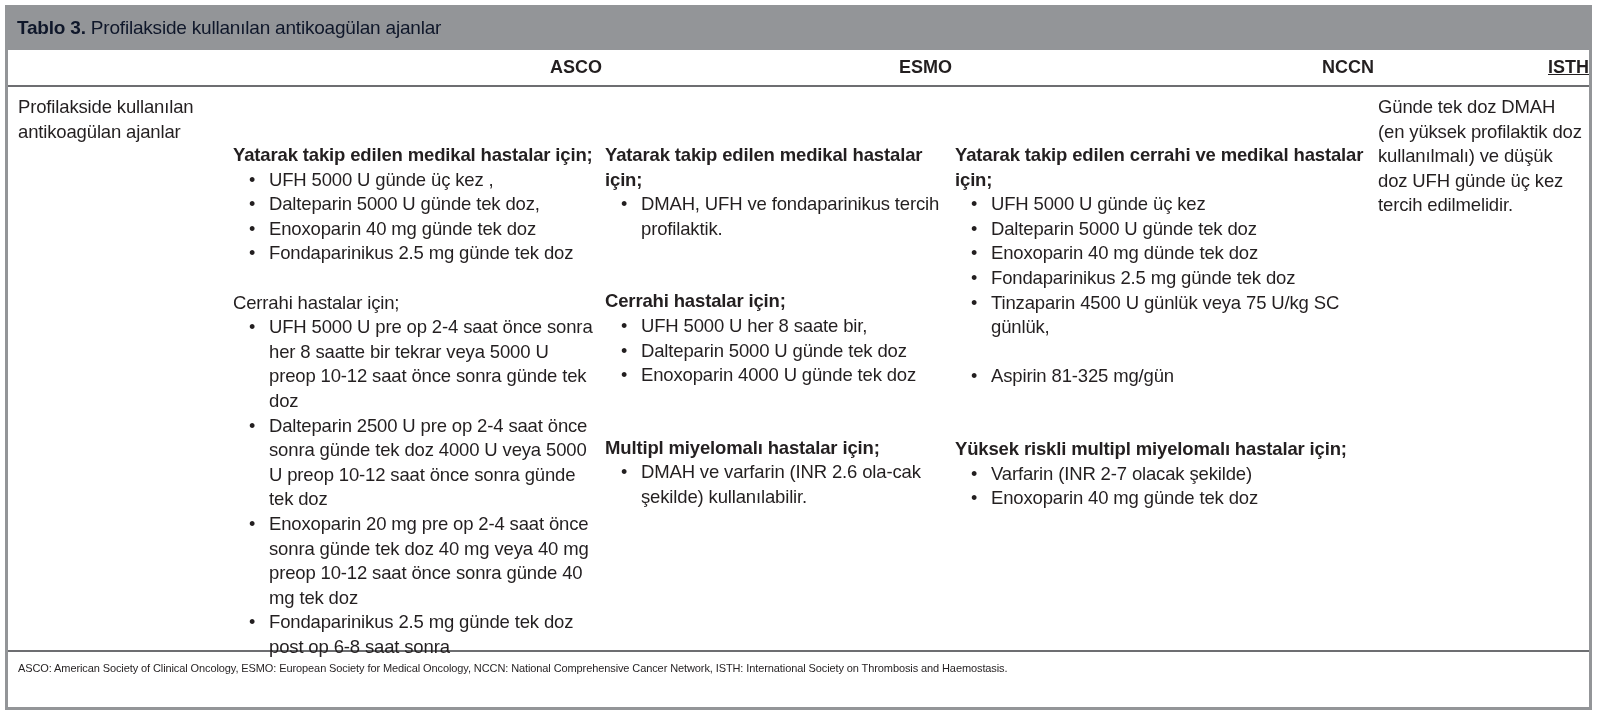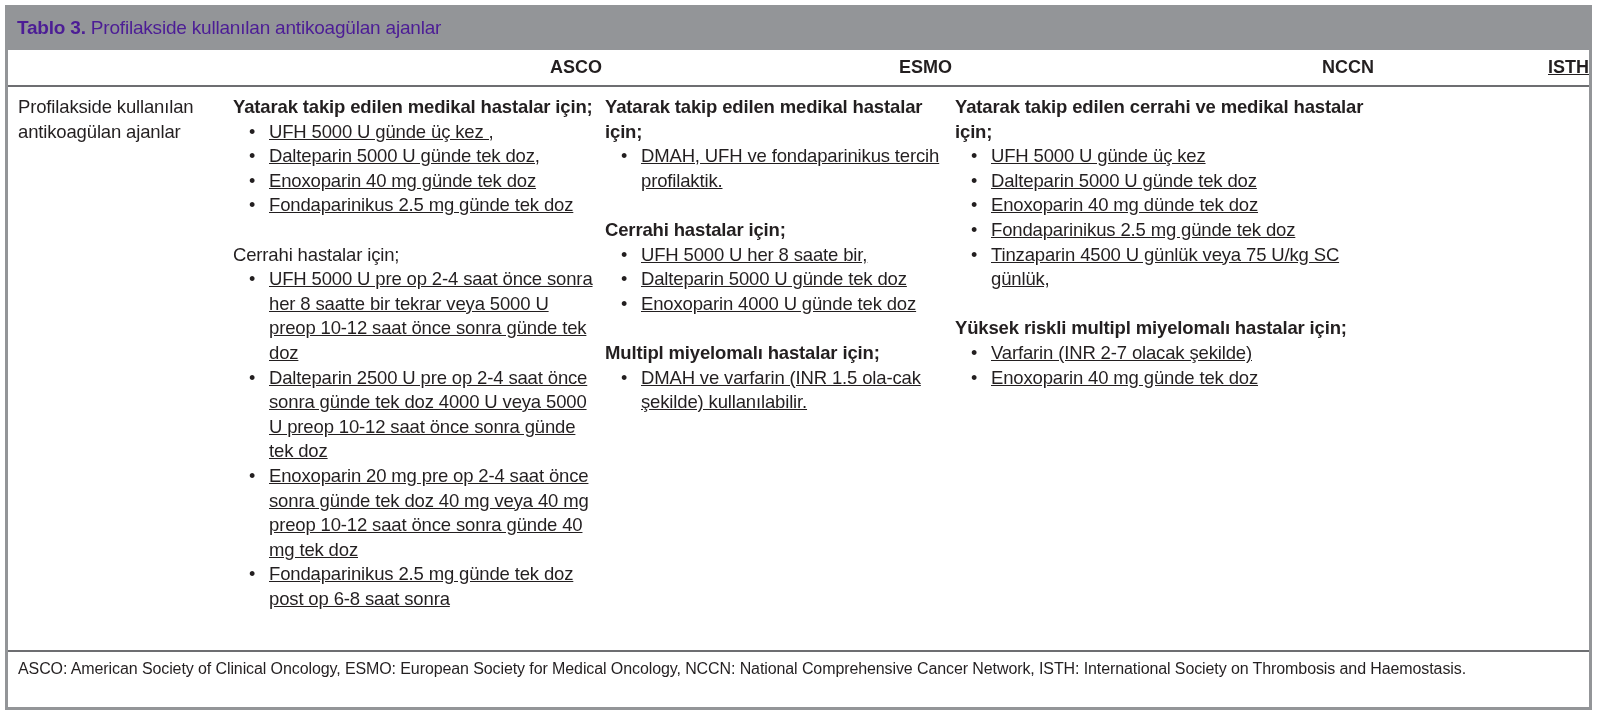--- a/index.html
+++ b/index.html
@@ -2,36 +2,36 @@
 <html><head>
 <meta charset="utf-8">
 <style>
   html, body { margin: 0; padding: 0; background: #ffffff; }
   body { width: 1600px; height: 722px; overflow: hidden; position: relative;
          font-family: "Liberation Sans", "DejaVu Sans", sans-serif; color: #231f20; }
   .frame { position: absolute; left: 5px; top: 5px; width: 1587px; height: 705px;
            border-left: 3px solid #939598; border-right: 3px solid #939598; border-bottom: 3px solid #939598;
            box-sizing: border-box; background: #fff; }
   .title-bar { position: absolute; left: 0; top: 0; right: 0; height: 45px; background: #939598;
-               color: #4c1d95; font-size: 19px; line-height: 45px; padding-left: 9px; letter-spacing: -0.2px; }
+               color: #0f172a; font-size: 19px; line-height: 45px; padding-left: 9px; letter-spacing: -0.2px; }
   .title-bar .tnum { font-weight: bold; }
   .header-row { position: absolute; left: 0; right: 0; top: 45px; height: 35px; border-bottom: 2px solid #6d6e71; }
   .hcell { position: absolute; top: 0; height: 35px; line-height: 35px; font-weight: bold; font-size: 18px;
            text-align: right; }
   .body-row { position: absolute; left: 0; right: 0; top: 82px; height: 563px; border-bottom: 2px solid #6d6e71; }
   .cell { position: absolute; top: 8px; font-size: 18.5px; line-height: 24.6px; letter-spacing: -0.15px; }
   .group { margin: 0 0 24.6px 0; }
   .group:last-child { margin-bottom: 0; }
   .gtitle { display: block; }
-  .gtitle.bold { font-weight: bold; }
-  ul { margin: 0; padding: 0; list-style: none; text-decoration: underline; }
+  .gtitle.bold { font-weight: bold; margin-top: 48px; }
+  ul { margin: 0; padding: 0; list-style: none; }
   li { position: relative; padding-left: 36px; }
   li::before { content: "\2022"; position: absolute; left: 16px; top: 0; font-size: 18px; }
   .footer { position: absolute; left: 0; right: 0; top: 647px; height: 40px;
-            font-size: 16px; line-height: 21px; padding: 6px 16px 0 10px; box-sizing: border-box; letter-spacing: -0.1px; }
+            font-size: 11px; line-height: 21px; padding: 6px 16px 0 10px; box-sizing: border-box; letter-spacing: -0.1px; }
 </style>
 </head>
 <body>
 
 <div class="frame">
 
   <div class="title-bar">
     <span class="tnum">Tablo 3.</span><span> Profilakside kullanılan antikoagülan ajanlar</span>
   </div>
 
@@ -81,47 +81,53 @@
         <span class="gtitle bold">Cerrahi hastalar için;</span>
         <ul>
           <li>UFH 5000 U her 8 saate bir,</li>
           <li>Dalteparin 5000 U günde tek doz</li>
           <li>Enoxoparin 4000 U günde tek doz</li>
         </ul>
       </div>
       <div class="group">
         <span class="gtitle bold">Multipl miyelomalı hastalar için;</span>
         <ul>
-          <li>DMAH ve varfarin (INR 1.5 ola-cak şekilde) kullanılabilir.</li>
+          <li>DMAH ve varfarin (INR 2.6 ola-cak şekilde) kullanılabilir.</li>
         </ul>
       </div>
     </div>
 
     <div class="cell" style="left:947px;width:415px;">
       <div class="group">
         <span class="gtitle bold">Yatarak takip edilen cerrahi ve medikal hastalar için;</span>
         <ul>
           <li>UFH 5000 U günde üç kez</li>
           <li>Dalteparin 5000 U günde tek doz</li>
           <li>Enoxoparin 40 mg dünde tek doz</li>
           <li>Fondaparinikus 2.5 mg günde tek doz</li>
           <li>Tinzaparin 4500 U günlük veya 75 U/kg SC günlük,</li>
         </ul>
       </div>
       <div class="group">
+        <ul>
+          <li>Aspirin 81-325 mg/gün</li>
+        </ul>
       </div>
       <div class="group">
         <span class="gtitle bold">Yüksek riskli multipl miyelomalı hastalar için;</span>
         <ul>
           <li>Varfarin (INR 2-7 olacak şekilde)</li>
           <li>Enoxoparin 40 mg günde tek doz</li>
         </ul>
       </div>
     </div>
 
+    <div class="cell" style="left:1370px;width:205px;">
+      <span>Günde tek doz DMAH (en yüksek profilaktik doz kullanılmalı) ve düşük doz UFH günde üç kez tercih edilmelidir.</span>
+    </div>
 
   </div>
 
   <div class="footer">
     <span>ASCO: American Society of Clinical Oncology, ESMO: European Society for Medical Oncology, NCCN: National Comprehensive Cancer Network, ISTH: International Society on Thrombosis and Haemostasis.</span>
   </div>
 
 </div>
 
 </body></html>

